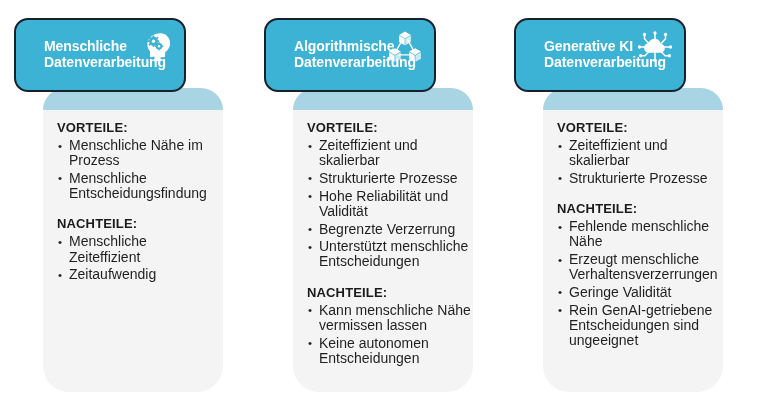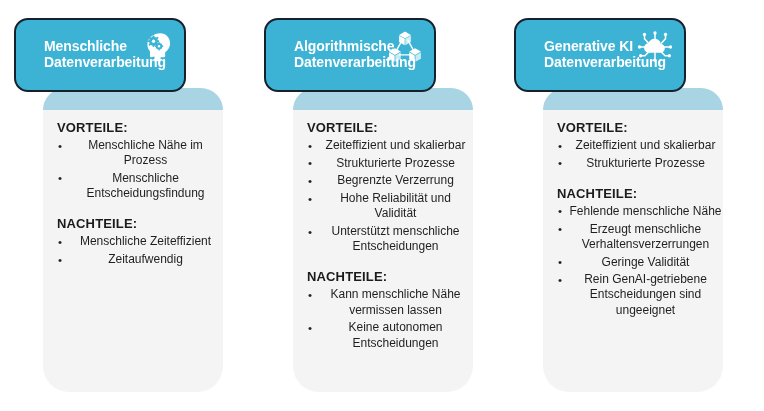--- a/index.html
+++ b/index.html
@@ -104,25 +104,24 @@
   }
   .section + .section { margin-top: 15px; }
   ul.items {
     list-style: none;
     margin: 0;
     padding: 0;
   }
   ul.items li {
     position: relative;
     padding-left: 12px;
-    font-size: 12px;
+    font-size: 14px;
     line-height: 15.2px;
     color: #1f1f1f;
     margin-bottom: 2.5px;
-    text-align: center;
   }
   ul.items li::before {
     content: "\2022";
     position: absolute;
     left: 1px;
     top: -0.5px;
     font-size: 11.6px;
     color: #1f1f1f;
   }
 </style>
@@ -216,22 +215,22 @@
         </svg>
       </div>
     </div>
 
     <div class="content">
       <div class="section">
         <div class="section-title">VORTEILE:</div>
         <ul class="items">
           <li>Zeiteffizient und skalierbar</li>
           <li>Strukturierte Prozesse</li>
+          <li>Hohe Reliabilität und Validität</li>
           <li>Begrenzte Verzerrung</li>
-          <li>Hohe Reliabilität und Validität</li>
           <li>Unterstützt menschliche Entscheidungen</li>
         </ul>
       </div>
       <div class="section">
         <div class="section-title">NACHTEILE:</div>
         <ul class="items">
           <li>Kann menschliche Nähe vermissen lassen</li>
           <li>Keine autonomen Entscheidungen</li>
         </ul>
       </div>

